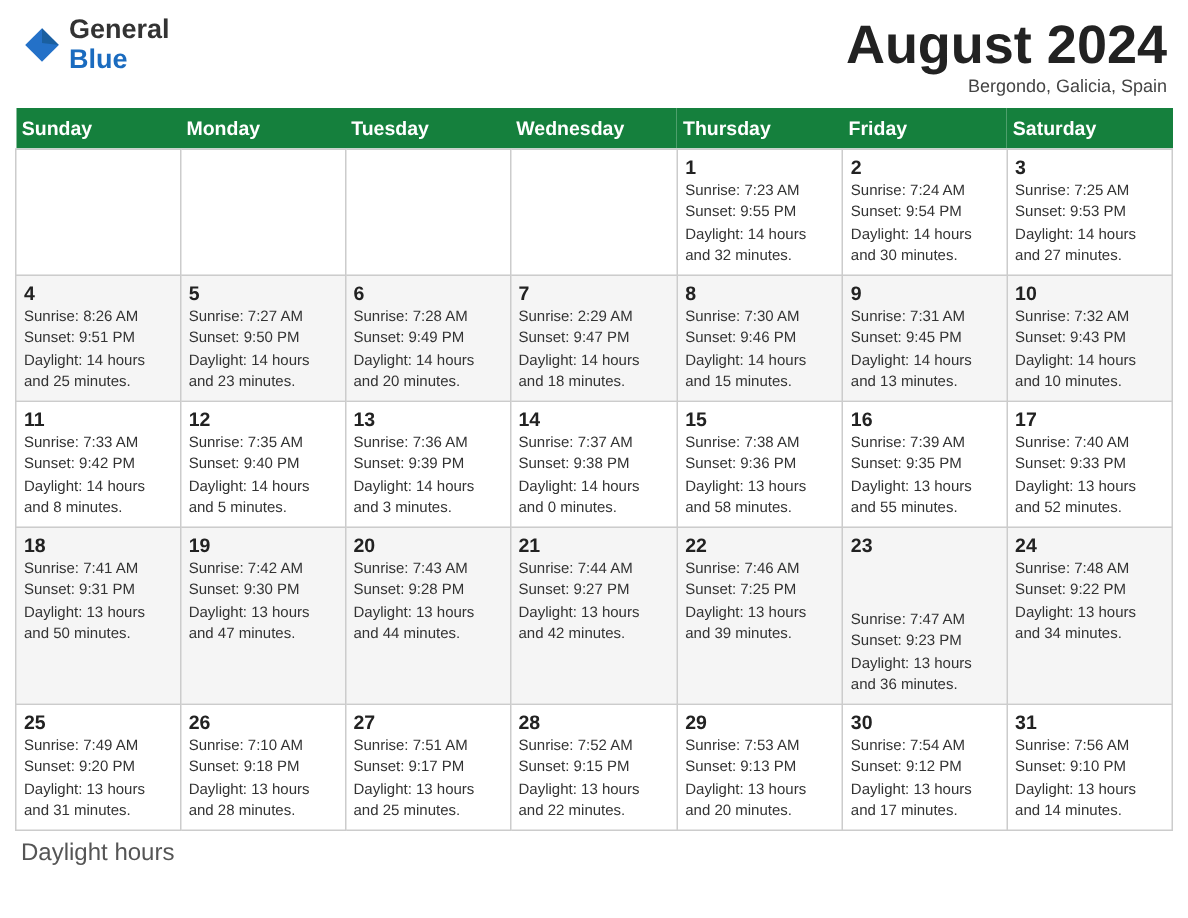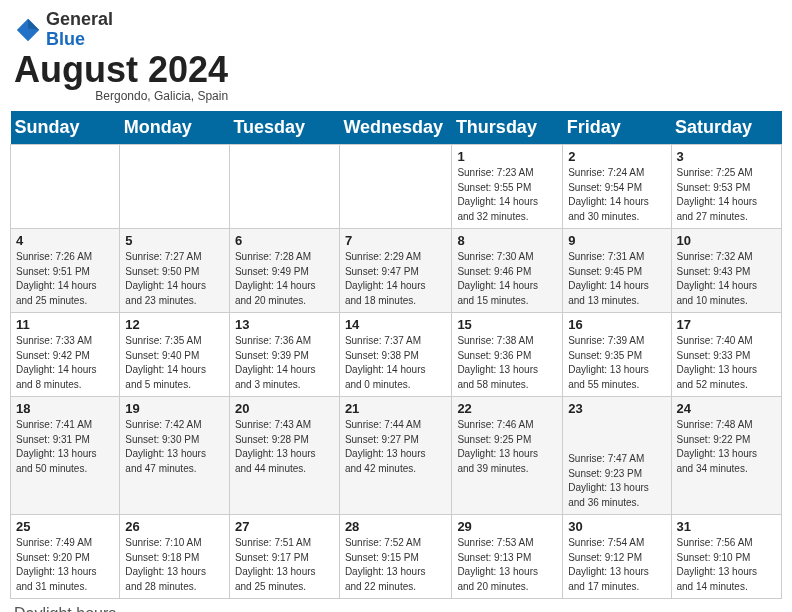--- a/index.html
+++ b/index.html
@@ -5,25 +5,24 @@
     * { box-sizing: border-box; margin: 0; padding: 0; }
     body {
       font-family: Arial, sans-serif;
       background: #fff;
       width: 792px;
       min-height: 612px;
       padding: 10px;
     }
     .header {
       display: flex;
-      justify-content: center;
+      justify-content: space-between;
       align-items: flex-start;
       margin-bottom: 8px;
       padding: 0 4px;
-      flex-direction: column;
     }
     .logo {
       display: flex;
       align-items: center;
       gap: 4px;
     }
     .logo-text {
       font-size: 18px;
       font-weight: bold;
       line-height: 1.1;
@@ -46,25 +45,25 @@
     .location {
       font-size: 12px;
       color: #444;
     }
     table {
       width: 100%;
       border-collapse: collapse;
       font-size: 11px;
     }
     thead tr th {
-      background-color: #0369a1;
+      background-color: #15803d;
       color: #fff;
       padding: 6px 4px;
       text-align: left;
-      font-size: 18px;
+      font-size: 13px;
       font-weight: bold;
     }
     tbody tr td {
       border: 1px solid #ccc;
       vertical-align: top;
       padding: 4px 5px;
       width: 113px;
       min-height: 80px;
       background: #fff;
     }
@@ -149,21 +148,21 @@
           <span class="day-number">3</span>
           <div class="day-info" style="white-space: pre-line;">Sunrise: 7:25 AM
 Sunset: 9:53 PM
 Daylight: 14 hours
 and 27 minutes.</div>
         </td>
       </tr>
       <tr>
         <td>
           <span class="day-number">4</span>
-          <div class="day-info" style="white-space: pre-line;">Sunrise: 7:26 AM
+          <div class="day-info" style="white-space: pre-line;">Sunrise: 8:26 AM
 Sunset: 9:51 PM
 Daylight: 14 hours
 and 25 minutes.</div>
         </td>
         <td>
           <span class="day-number">5</span>
           <div class="day-info" style="white-space: pre-line;">Sunrise: 7:27 AM
 Sunset: 9:50 PM
 Daylight: 14 hours
 and 23 minutes.</div>
@@ -280,21 +279,21 @@
         <td>
           <span class="day-number">21</span>
           <div class="day-info" style="white-space: pre-line;">Sunrise: 7:44 AM
 Sunset: 9:27 PM
 Daylight: 13 hours
 and 42 minutes.</div>
         </td>
         <td>
           <span class="day-number">22</span>
           <div class="day-info" style="white-space: pre-line;">Sunrise: 7:46 AM
-Sunset: 9:25 PM
+Sunset: 7:25 PM
 Daylight: 13 hours
 and 39 minutes.</div>
         </td>
         <td>
           <span class="day-number">23</span>
           <div class="day-info" style="white-space: pre-line; margin-top: 36px;">Sunrise: 7:47 AM
 Sunset: 9:23 PM
 Daylight: 13 hours
 and 36 minutes.</div>
         </td>

